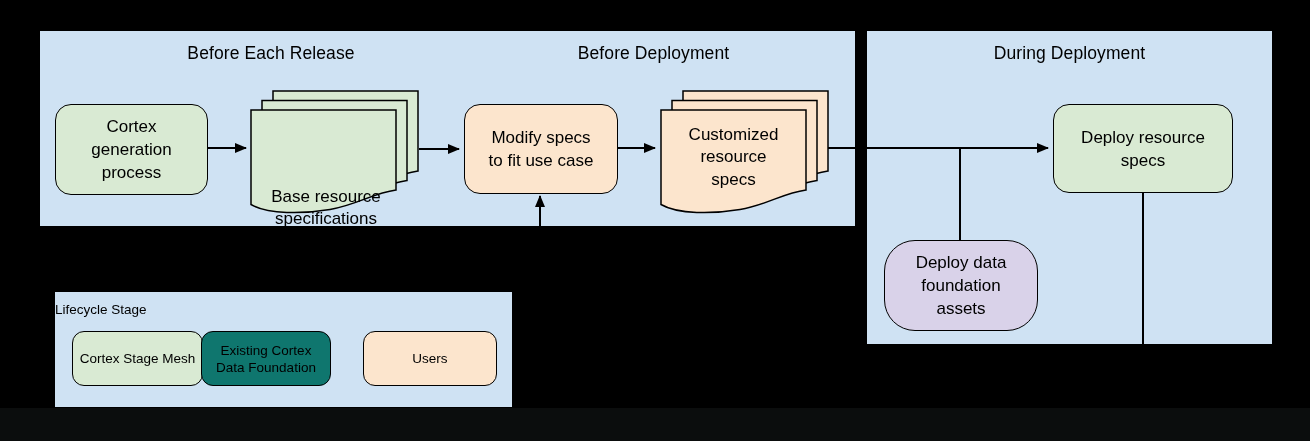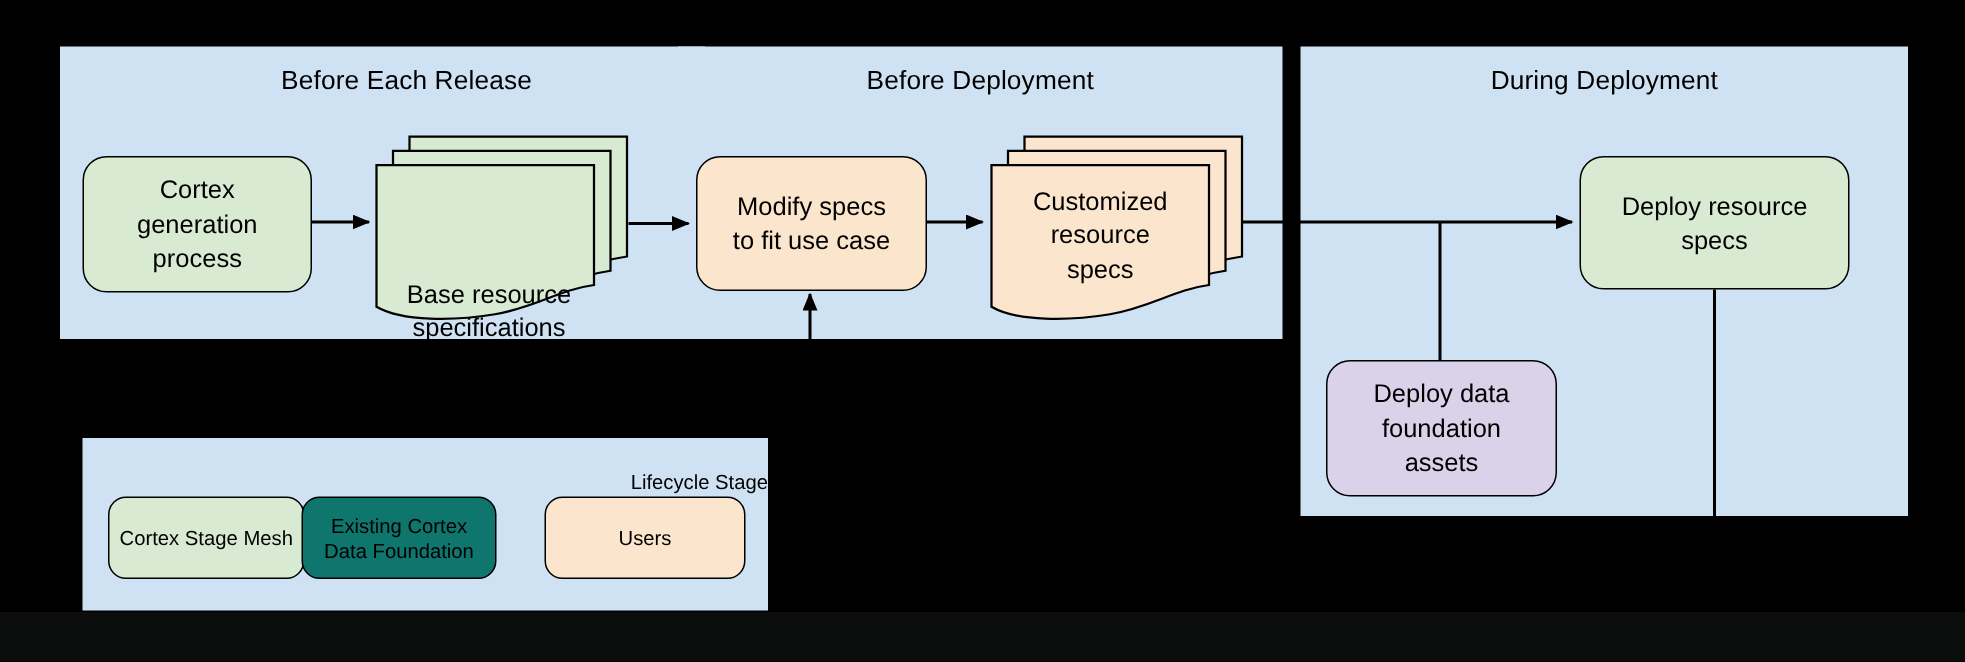--- a/index.html
+++ b/index.html
@@ -14,28 +14,28 @@
   }
   .layer { position:absolute; left:0; top:0; z-index:2; }
   .node {
     position:absolute; z-index:3; box-sizing:border-box;
     display:flex; align-items:center; justify-content:center; text-align:center;
     white-space:pre-line; border:1.5px solid #000; border-radius:16px;
     font-size:17px; line-height:23px;
   }
   .node-green  { background:#d9ead3; }
   .node-peach  { background:#fce5cd; }
-  .node-purple { background:#d9d2e9; }
+  .node-purple { background:#d9d2e9;border-radius:31px; }
   .doc-label {
     position:absolute; z-index:3;
     display:flex; align-items:center; justify-content:center; text-align:center;
     white-space:pre-line; font-size:17px; line-height:22.5px;
   }
   .legend { position:absolute; background:#cfe2f3; z-index:1; }
-  .legend-title { width:100%; text-align:right; padding-top:22px; font-size:13.5px; }
+  .legend-title { width:100%; text-align:left; padding-top:10px; font-size:13.5px; }
   .legend-item {
     position:absolute; box-sizing:border-box;
     display:flex; align-items:center; justify-content:center; text-align:center;
     white-space:pre-line; border:1.5px solid #000; border-radius:12px;
     font-size:13.5px; line-height:17px;
   }
   .bottom-strip { position:absolute; left:0; top:408px; width:1310px; height:33px; background:#0b0d0d; z-index:0; }
   svg path, svg line { vector-effect:non-scaling-stroke; }
 </style>
 </head>

